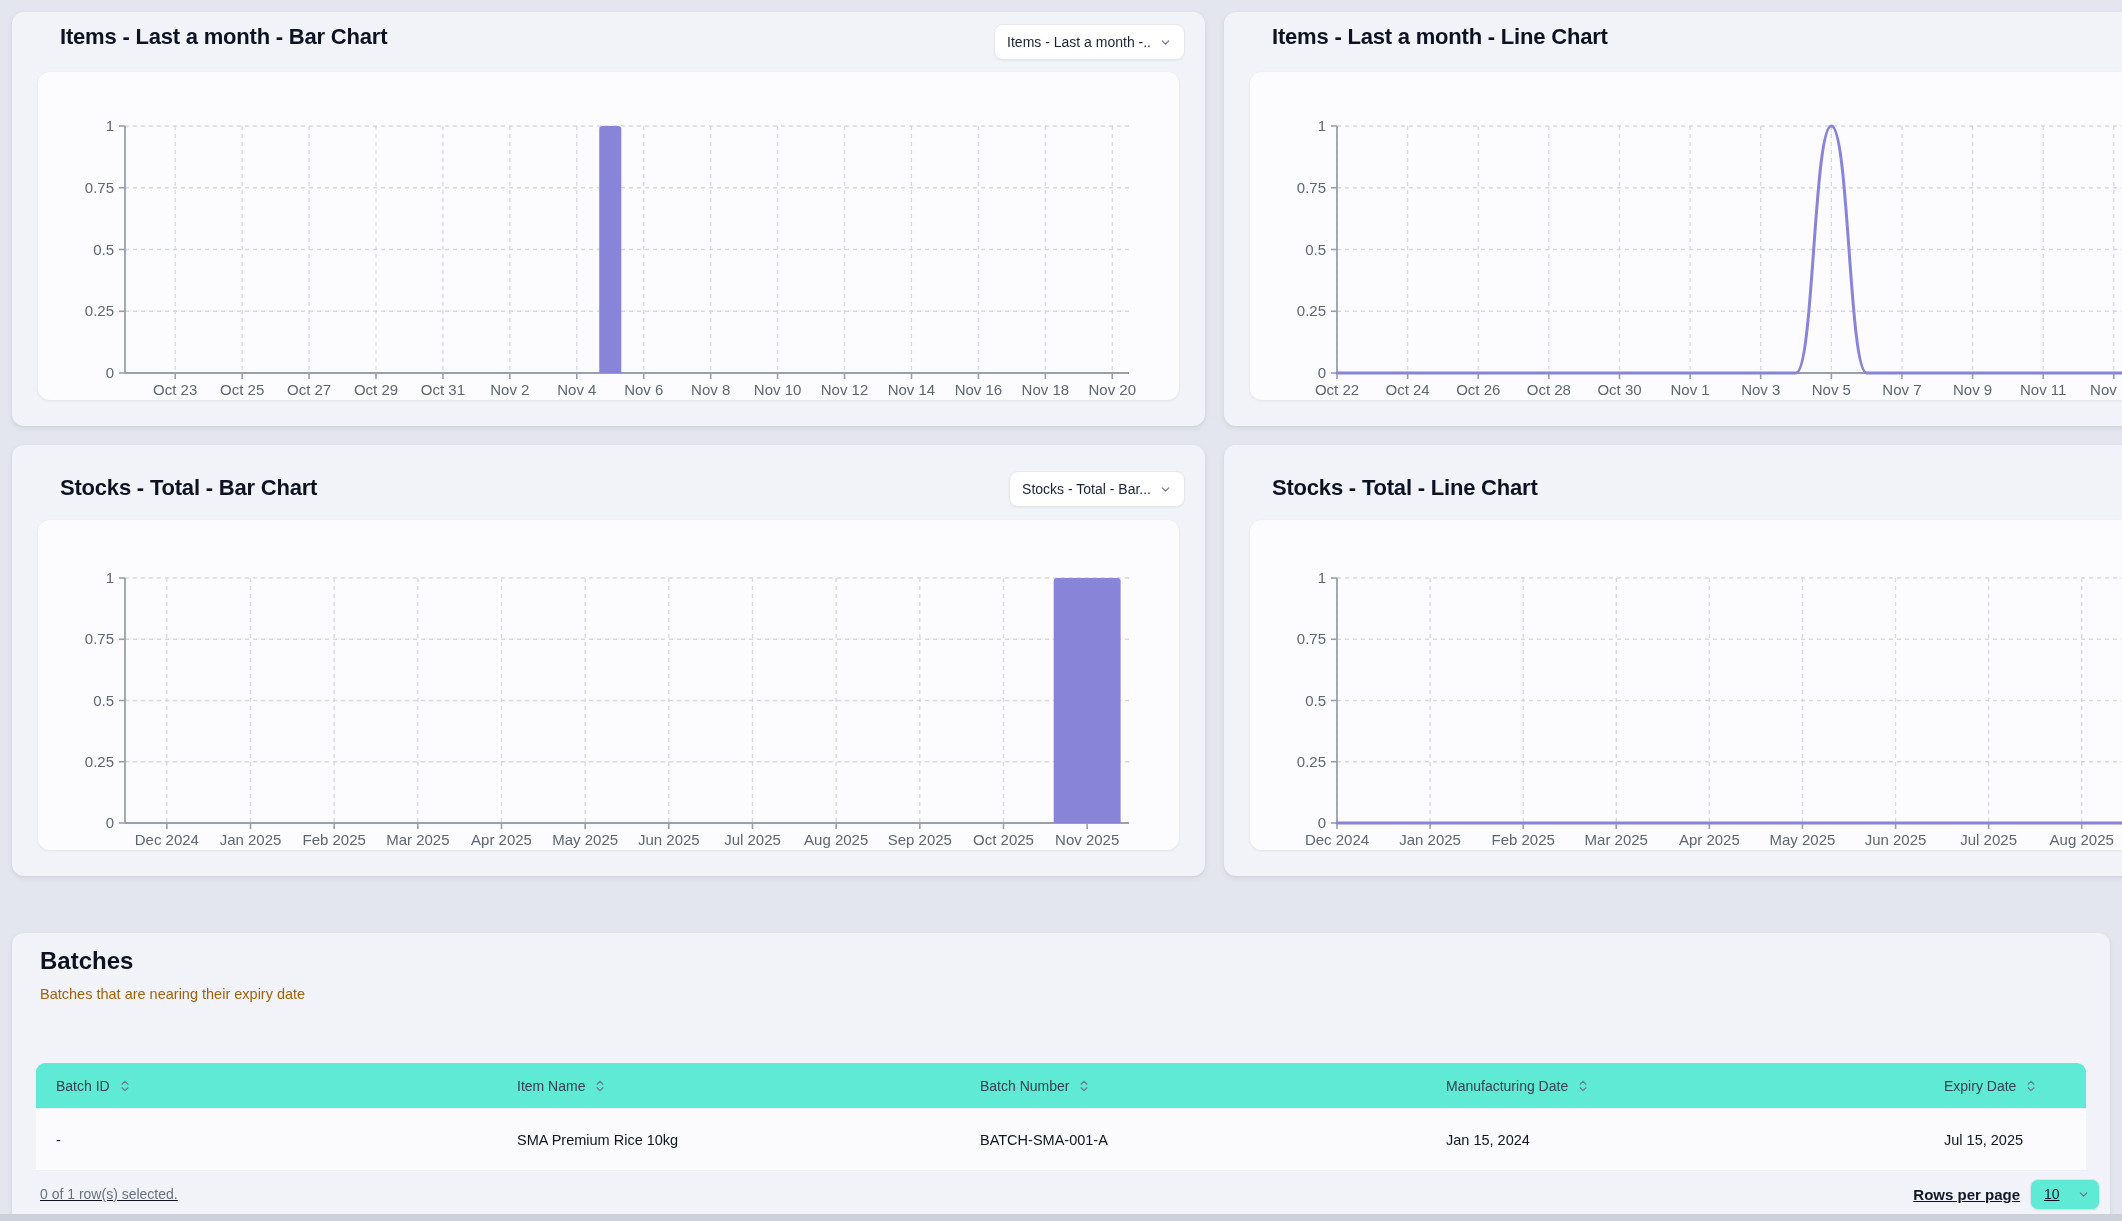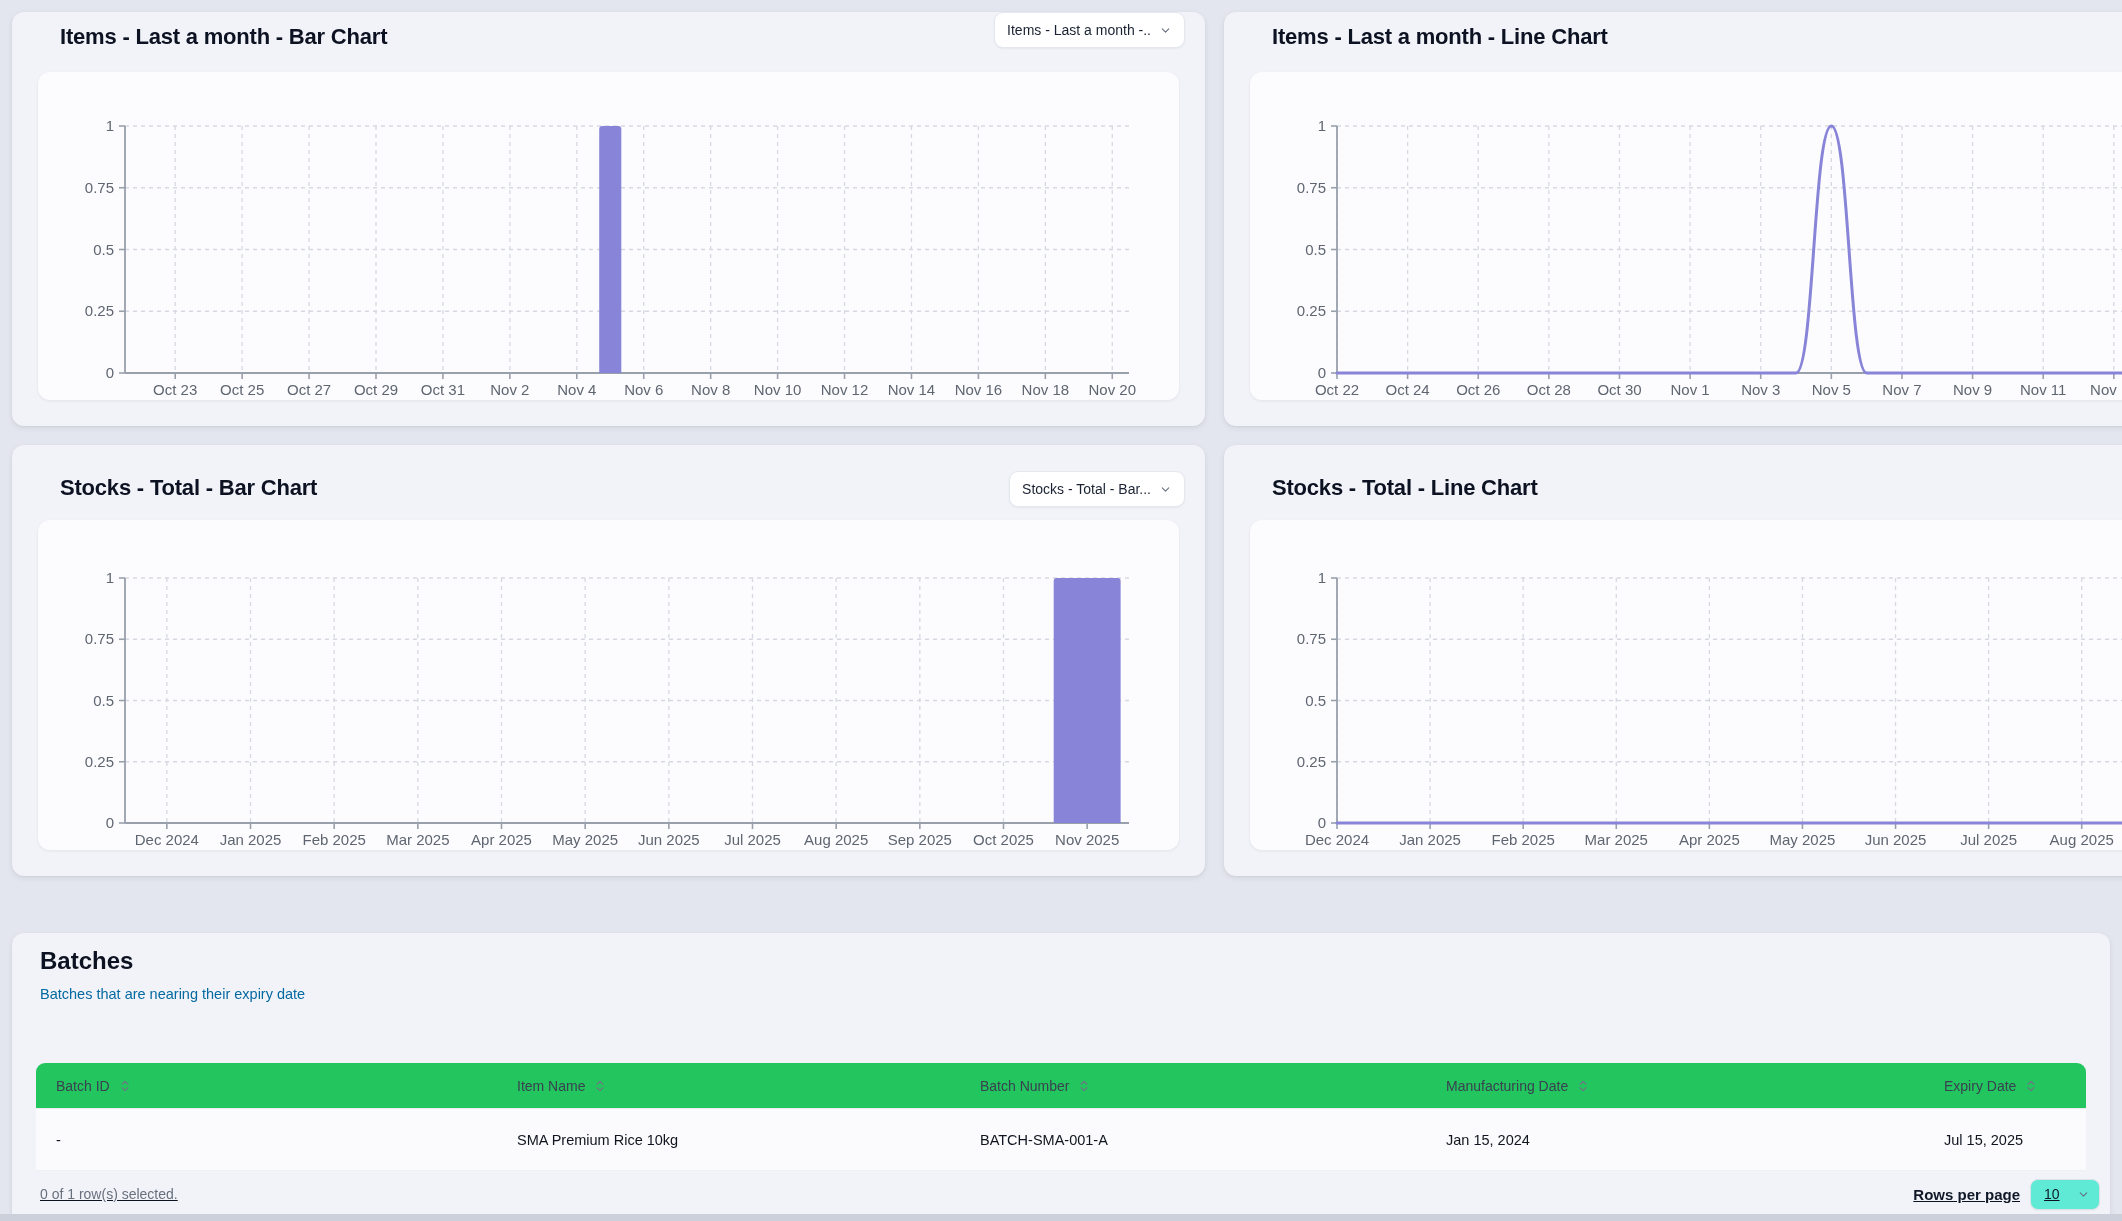--- a/index.html
+++ b/index.html
@@ -13,39 +13,39 @@
     letter-spacing:-.2px; color:#0c1222; white-space:nowrap;margin-left:22px; }
   .select-btn { position:absolute; right:20px; display:flex; align-items:center; gap:8px;
     background:#ffffff; border:1px solid #e4e7ee; border-radius:9px; height:36px;
     padding:0 12px; font-size:14px; color:#1a2232; box-shadow:0 1px 2px rgba(15,23,42,.05);
     cursor:pointer; white-space:nowrap; }
   .card { position:absolute; left:26px; width:1141px; background:#fcfcfe; border-radius:12px;
     box-shadow:0 1px 3px rgba(15,23,42,.07); }
   .card svg { position:absolute; inset:0; width:100%; height:100%; }
 
   .row1 .panel-title { top:12px; }
-  .row1 .select-btn { top:0; }
+  .row1 .select-btn { top:12px; }
   .row1 .card { top:60px; height:328px; }
   .row2 .panel-title { top:30px;text-align:center; }
   .row2 .select-btn { top:26px; }
   .row2 .card { top:75px; height:330px; }
 
   
   .grid  { stroke:#d6d9e1; stroke-width:1.3; stroke-dasharray:4 4; fill:none; }
   .axis  { stroke:#99a0ac; stroke-width:1.8; fill:none; }
   .tick  { stroke:#99a0ac; stroke-width:1.6; }
   .tick-label { fill:#5f6671; font-size:15px; font-family:"Liberation Sans",sans-serif; }
 
   
   .batches { left:12px; top:933px; width:2098px; height:303px; }
   .batches-title { position:absolute; left:28px; top:14px; font-size:24px; font-weight:700; }
-  .batches-sub { position:absolute; left:28px; top:53px; font-size:14.5px; color:#0369a1; }
+  .batches-sub { position:absolute; left:28px; top:53px; font-size:14.5px; color:#a16207; }
   .tbl { position:absolute; left:24px; top:130px; width:2050px; }
   .tbl-row { display:grid; grid-template-columns:481px 463px 466px 498px auto; align-items:center; }
-  .tbl-head { height:46px; background:#22c55e; border-radius:9px 9px 0 0;
+  .tbl-head { height:46px; background:#5eead4; border-radius:9px 9px 0 0;
     border-bottom:1px solid #eaecf1; }
   .th { display:flex; align-items:center; gap:8px; font-size:14px; color:#3a4150; cursor:pointer; }
   .th:first-child { padding-left:20px; }
   .tbl-data { height:62px; background:#fbfbfd; border-bottom:1px solid #eef0f4; font-size:14.5px; color:#10151f; cursor:pointer; }
   .td:first-child { padding-left:20px; }
   .tbl-foot { position:absolute; left:28px; right:10px; top:243px; height:36px;
     display:flex; align-items:center; justify-content:space-between;text-decoration:underline; }
   .sel-count { font-size:14px; color:#68707e; }
   .rpp { display:flex; align-items:center; gap:10px; }
   .rpp-label { font-size:15px; font-weight:600; color:#101828; }

